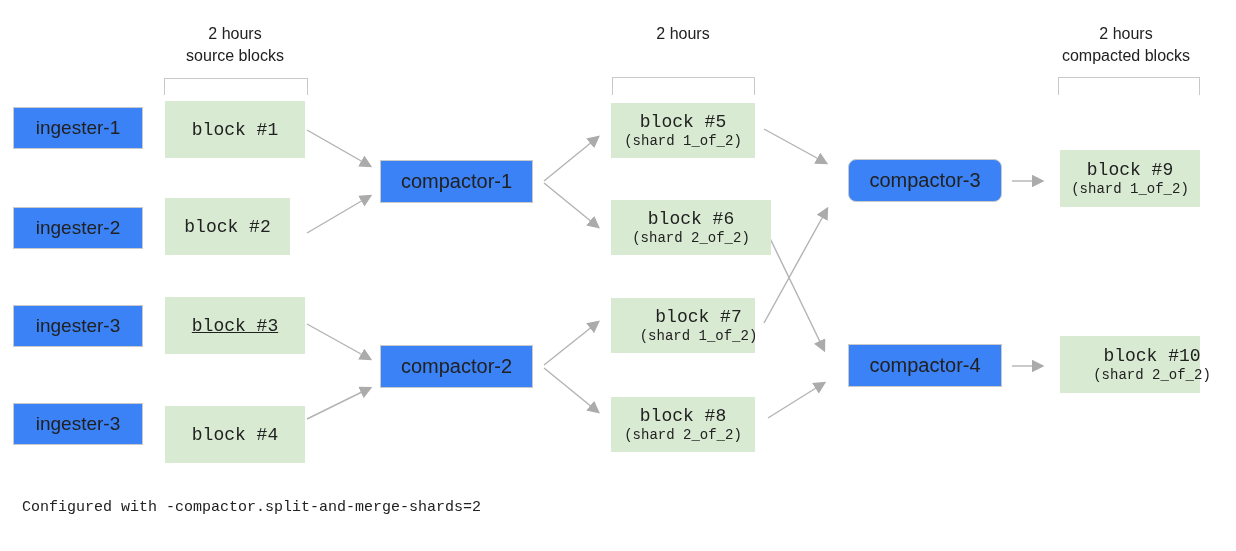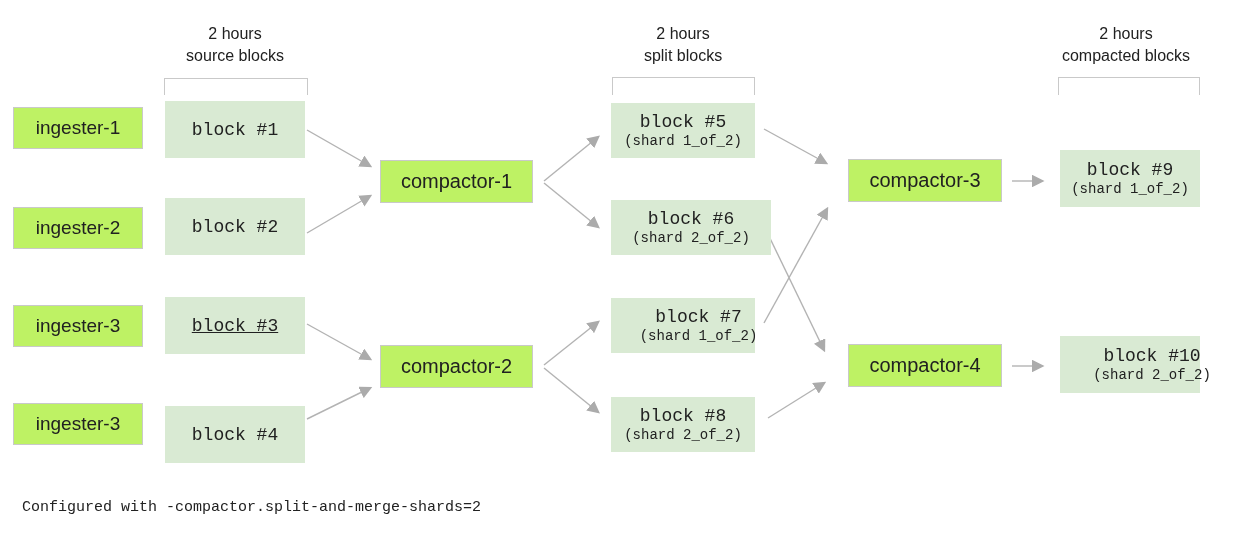--- a/index.html
+++ b/index.html
@@ -29,21 +29,21 @@
     position: absolute;
     border: 1px solid #c9c9c9;
     border-bottom: none;
     background: transparent;
   }
   .node {
     position: absolute;
     display: flex;
     align-items: center;
     justify-content: center;
-    background: #bef264;
+    background: #3b82f6;
     border: 1px solid #c9c9c9;
     color: #212121;
     box-sizing: border-box;
   }
   .ingester { left: 13px; width: 130px; height: 42px; font-size: 19px; }
   .compactor { width: 153px; height: 43px; font-size: 20px; }
   .block {
     position: absolute;
     display: flex;
     flex-direction: column;
@@ -94,21 +94,20 @@
       <line x1="1012" y1="366" x2="1042" y2="366" marker-end="url(#arrowhead)"></line>
     </g>
   </svg>
 
   <div class="colhead" style="left:125px; top:23px;">
     <div>2 hours</div>
     <div>source blocks</div>
   </div>
   <div class="colhead" style="left:573px; top:23px;">
     <div>2 hours</div>
-    <div>split blocks</div>
   </div>
   <div class="colhead" style="left:1016px; top:23px;">
     <div>2 hours</div>
     <div>compacted blocks</div>
   </div>
 
   <div class="bracket" style="left:164px; top:78px; width:142px; height:16px;"></div>
   <div class="bracket" style="left:612px; top:77px; width:141px; height:17px;"></div>
   <div class="bracket" style="left:1058px; top:77px; width:140px; height:17px;"></div>
 
@@ -121,21 +120,21 @@
   <div class="node ingester" style="top:305px;">
     <span>ingester-3</span>
   </div>
   <div class="node ingester" style="top:403px;">
     <span>ingester-3</span>
   </div>
 
   <div class="block" style="left:165px; top:101px; width:140px; height:57px;">
     <span class="main">block #1</span>
   </div>
-  <div class="block" style="left:165px; top:198px; width:140px; height:57px;">
+  <div class="block" style="left:165px; top:198px; width:125px; height:57px;">
     <span class="main">block #2</span>
   </div>
   <div class="block" style="left:165px; top:297px; width:140px; height:57px;text-decoration:underline;">
     <span class="main">block #3</span>
   </div>
   <div class="block" style="left:165px; top:397px; width:140px; height:57px;margin-top:9px;">
     <span class="main">block #4</span>
   </div>
 
   <div class="node compactor" style="left:380px; top:160px;">
@@ -155,21 +154,21 @@
   </div>
   <div class="block" style="left:611px; top:298px; width:144px; height:55px;padding-left:31px;">
     <span class="main">block #7</span>
     <span class="shard">(shard 1_of_2)</span>
   </div>
   <div class="block" style="left:611px; top:397px; width:144px; height:55px;">
     <span class="main">block #8</span>
     <span class="shard">(shard 2_of_2)</span>
   </div>
 
-  <div class="node compactor" style="left:848px; top:159px; width:154px;">
+  <div class="node compactor" style="left:848px; top:159px; width:154px;border-radius:8px;">
     <span>compactor-3</span>
   </div>
   <div class="node compactor" style="left:848px; top:344px; width:154px;">
     <span>compactor-4</span>
   </div>
 
   <div class="block" style="left:1060px; top:150px; width:140px; height:57px;">
     <span class="main">block #9</span>
     <span class="shard">(shard 1_of_2)</span>
   </div>

